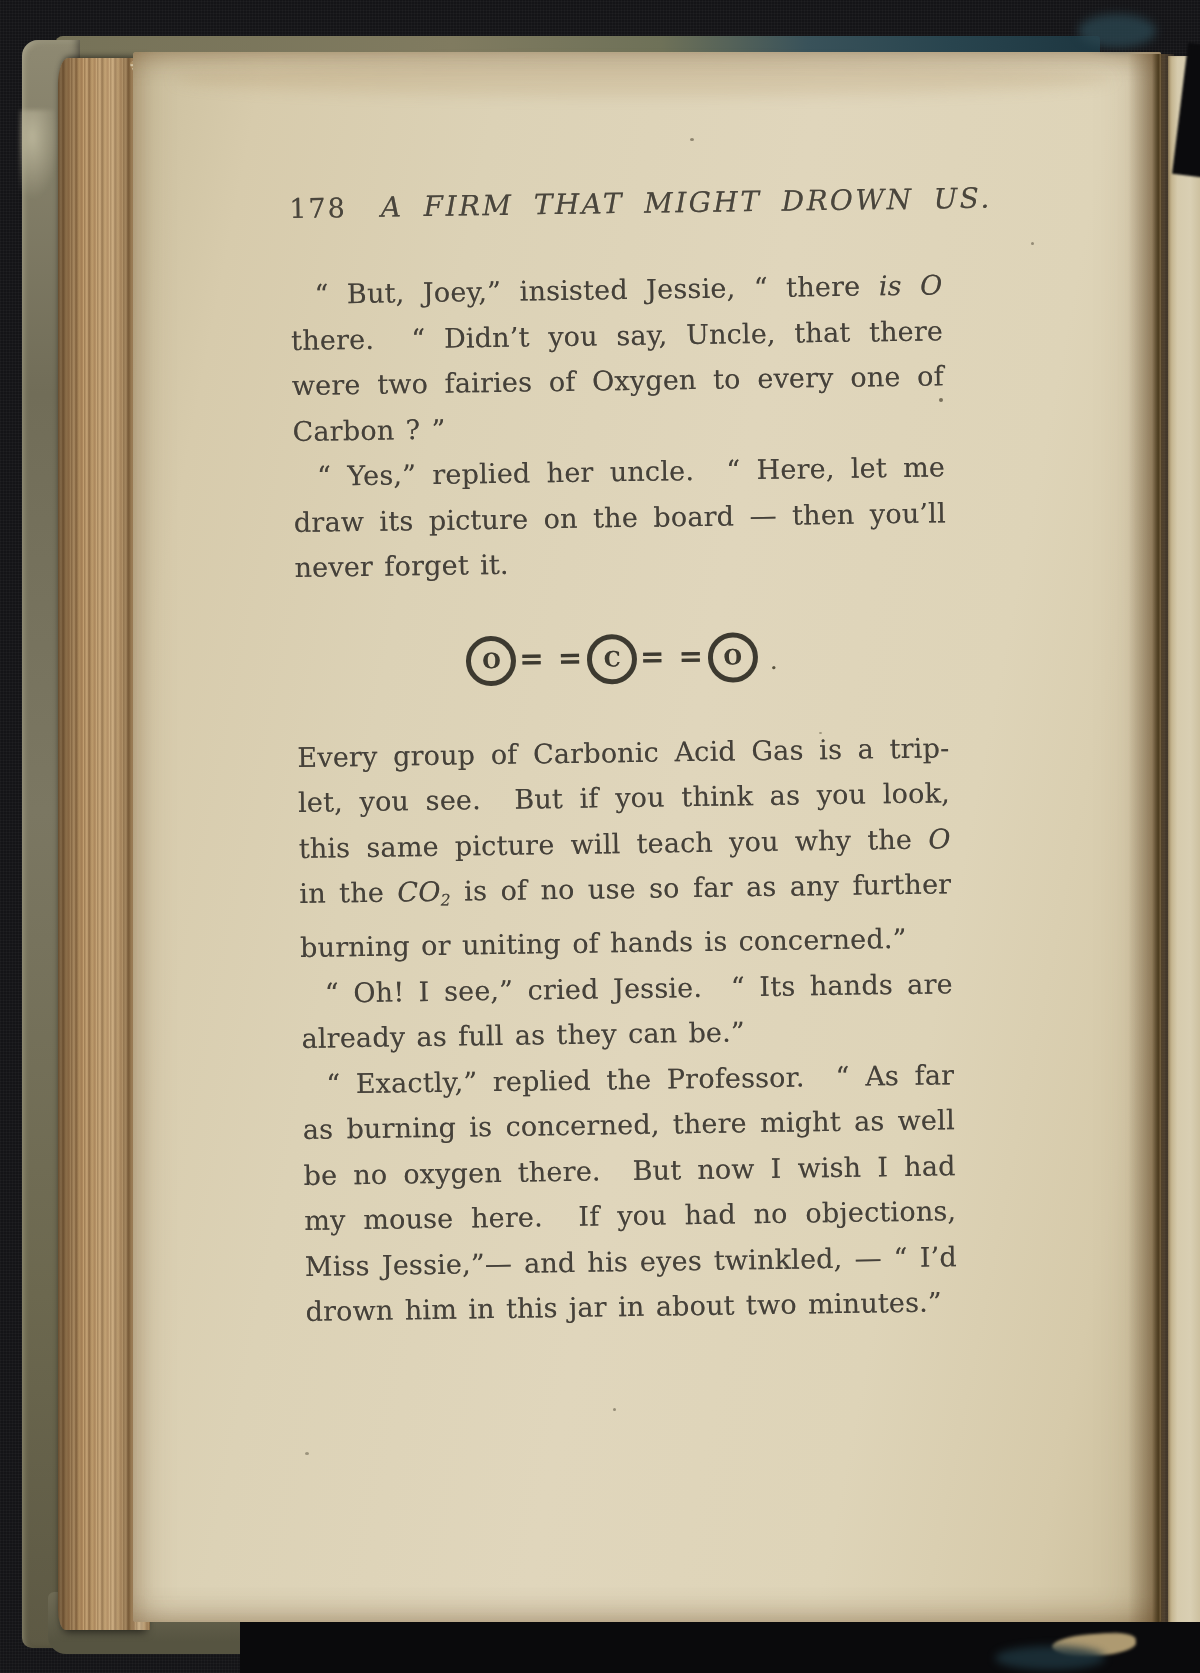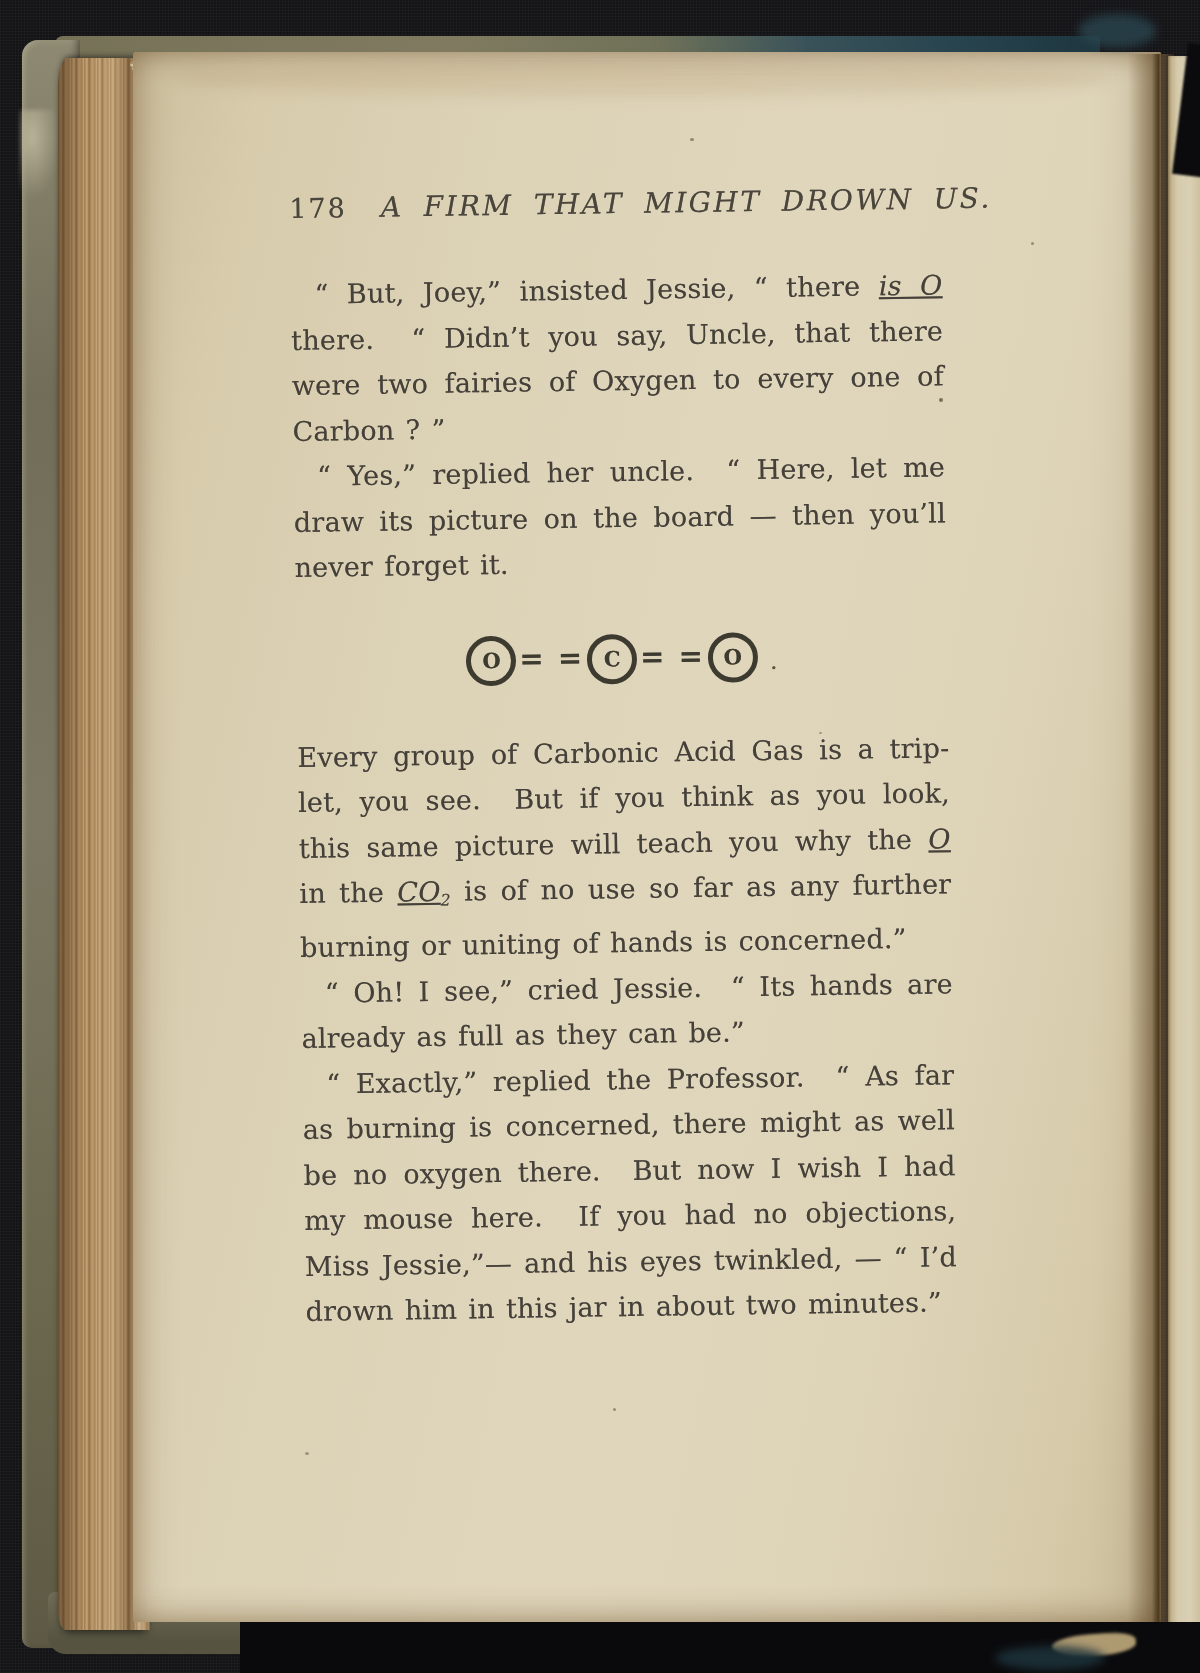--- a/index.html
+++ b/index.html
@@ -110,21 +110,21 @@
   .pagenum{font-size:27px;letter-spacing:2px;margin-right:34px;color:#4a463d;}
   .title{font-size:28px;font-style:italic;letter-spacing:2.4px;word-spacing:9px;color:#4a463d;}
   .para{margin:0;}
   .line{
     font-size:27px;line-height:45.5px;letter-spacing:.2px;word-spacing:2.5px;
     text-align:justify;
   }
   .line.just{text-align-last:justify;-moz-text-align-last:justify;}
   .line.flush{text-align-last:left;}
   .line.indent{text-indent:24px;}
-  .seg-i{font-style:italic;text-decoration:underline;}
+  .seg-i{font-style:italic;}
   .seg-sub{font-style:italic;font-size:.58em;vertical-align:-.3em;}
   
   .molecule{
     margin:48px 0 46px;display:flex;align-items:center;justify-content:center;
     color:#3d3a30;
   }
   .atom{
     width:40px;height:40px;border:5px solid #3d3a30;border-radius:50%;
     display:inline-flex;align-items:center;justify-content:center;flex:0 0 auto;
   }

